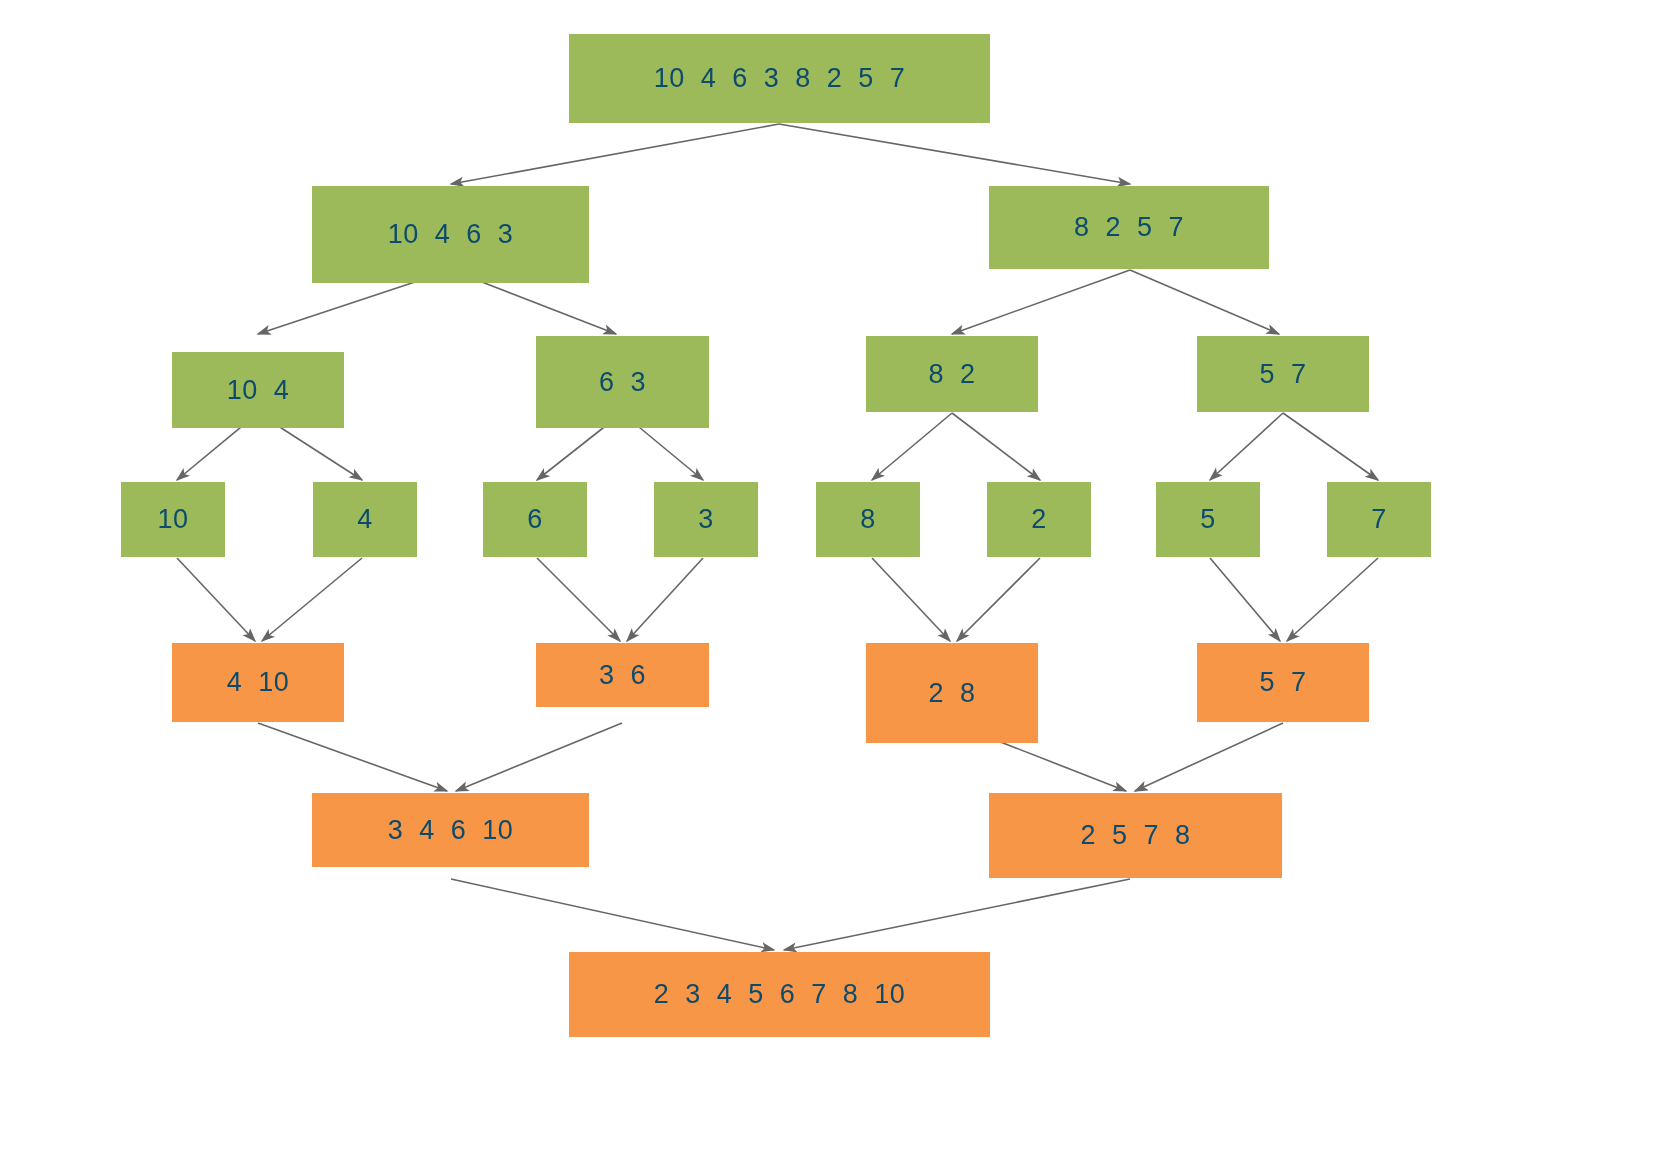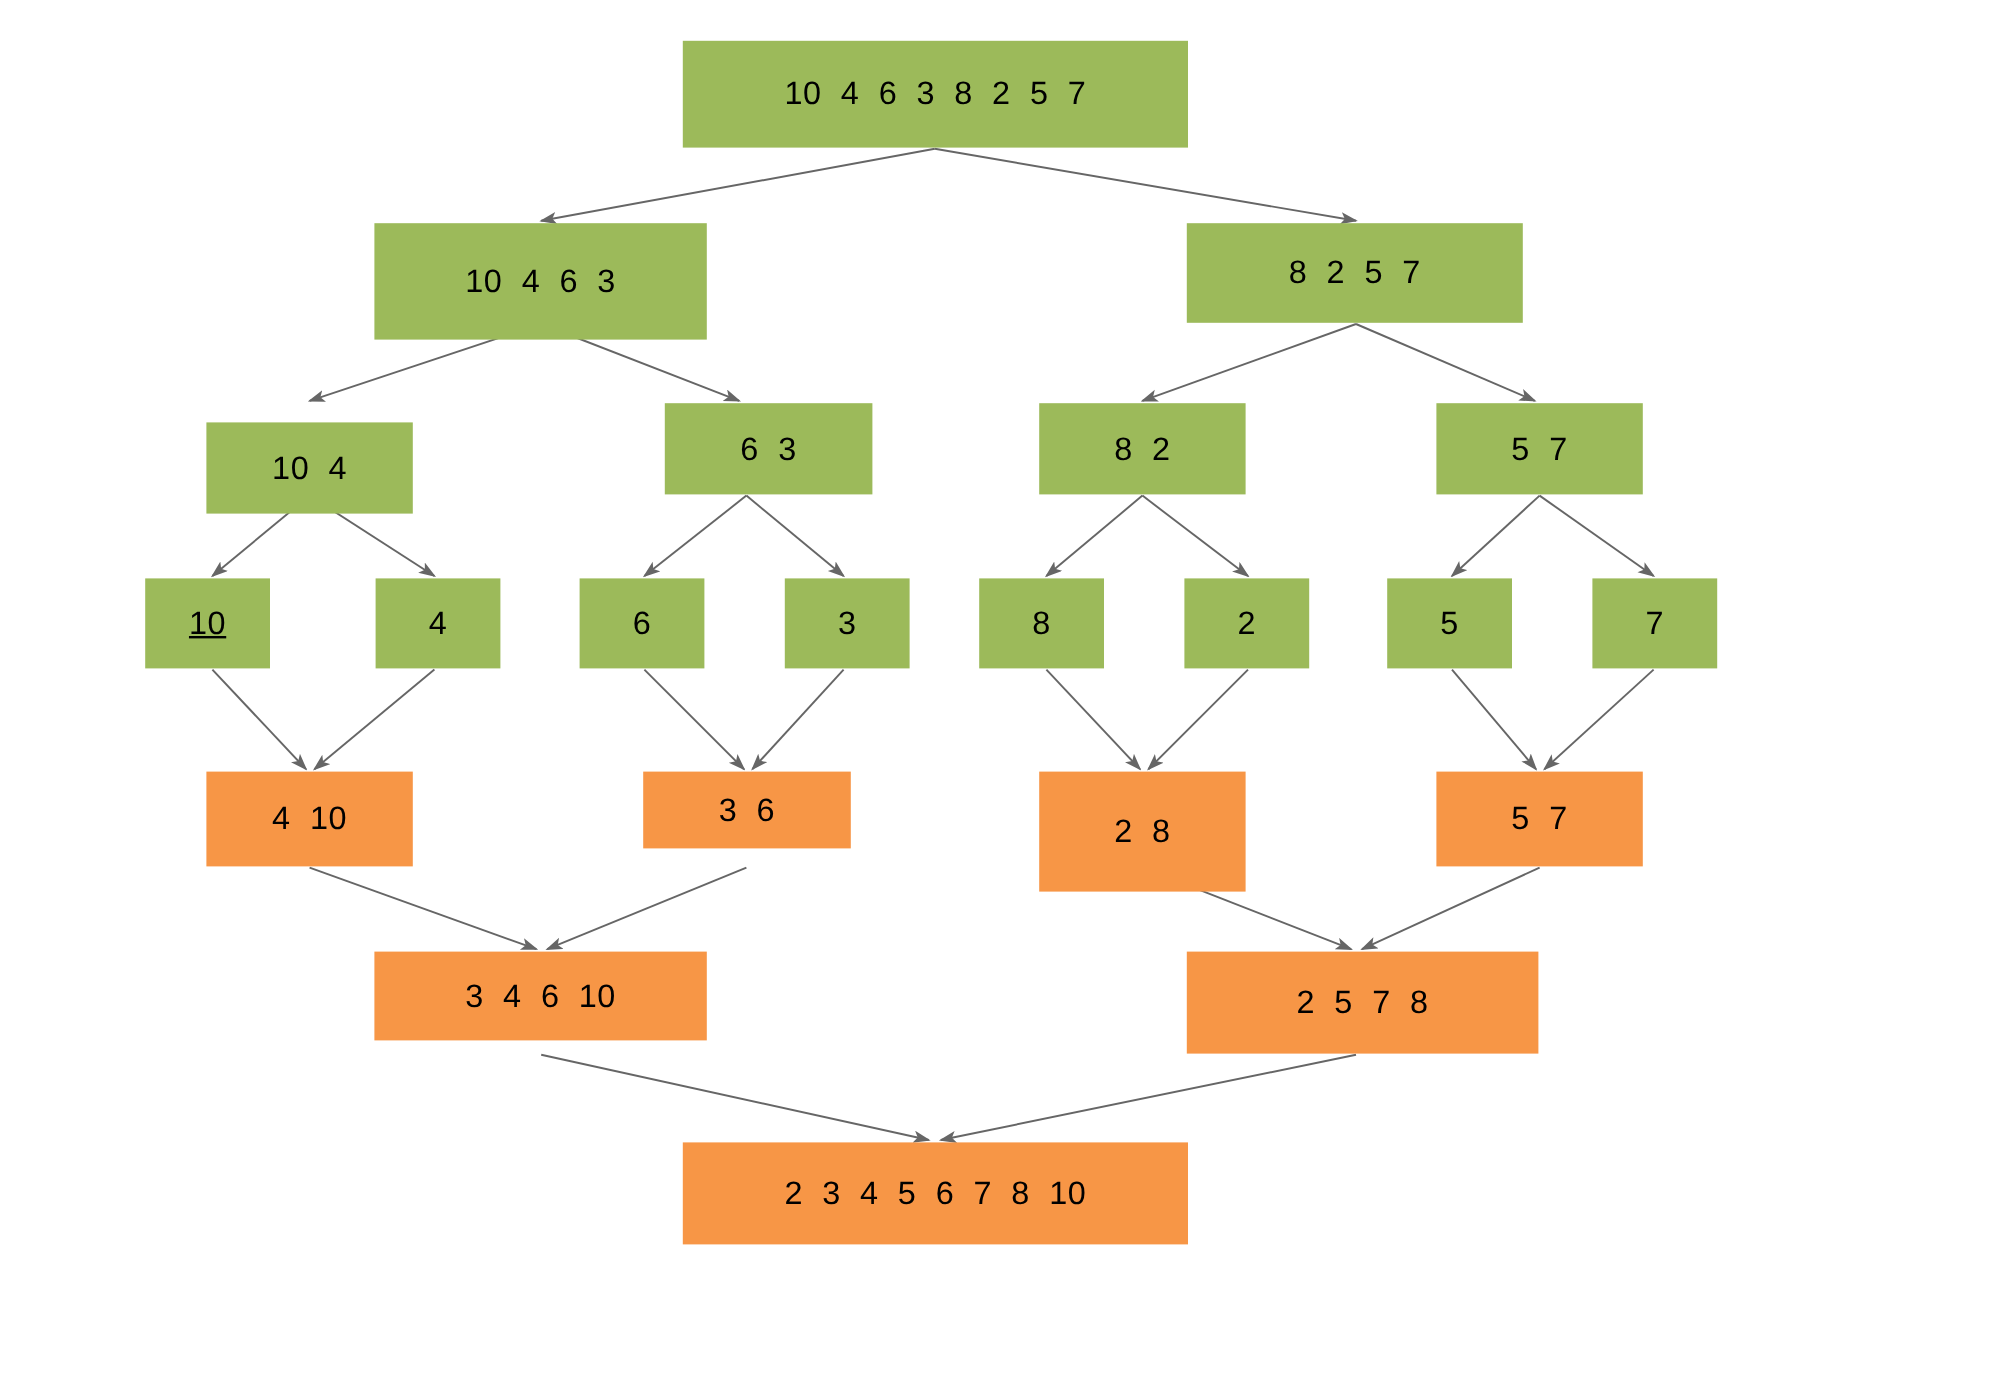--- a/index.html
+++ b/index.html
@@ -5,21 +5,21 @@
 <style>
   html,body{margin:0;padding:0;background:#ffffff;}
   body{width:1676px;height:1156px;font-family:"Liberation Sans",sans-serif;}
   #stage{position:relative;width:1676px;height:1156px;overflow:hidden;background:#fff;}
   #edges{position:absolute;left:0;top:0;width:1676px;height:1156px;}
   .node{
     position:absolute;
     display:flex;
     align-items:center;
     justify-content:center;
-    color:#000000;
+    color:#0c4a6e;
     font-size:27px;
     letter-spacing:0.5px;
     white-space:pre;
     box-sizing:border-box;
     line-height:1;
   }
   .node.green{background:#9CBA5A;}
   .node.orange{background:#F79646;}
 </style>
 </head>
@@ -61,24 +61,24 @@
         <line x1="1283" y1="723" x2="1135" y2="791" stroke="#666666" stroke-width="1.6" marker-end="url(#arrowhead)"></line>
         <line x1="451" y1="879" x2="774" y2="950" stroke="#666666" stroke-width="1.6" marker-end="url(#arrowhead)"></line>
         <line x1="1130" y1="879" x2="784" y2="950" stroke="#666666" stroke-width="1.6" marker-end="url(#arrowhead)"></line>
       </g>
   </svg>
   <div id="node-layer">
       <div class="node green" style="left: 569px; top: 34px; width: 421px; height: 89px;">10  4  6  3  8  2  5  7</div>
       <div class="node green" style="left: 312px; top: 186px; width: 277px; height: 97px;">10  4  6  3</div>
       <div class="node green" style="left: 989px; top: 186px; width: 280px; height: 83px;">8  2  5  7</div>
       <div class="node green" style="left: 172px; top: 352px; width: 172px; height: 76px;">10  4</div>
-      <div class="node green" style="left: 554px; top: 336px; width: 173px; height: 76px;">6  3</div>
+      <div class="node green" style="left: 536px; top: 336px; width: 173px; height: 92px;">6  3</div>
       <div class="node green" style="left: 866px; top: 336px; width: 172px; height: 76px;">8  2</div>
       <div class="node green" style="left: 1197px; top: 336px; width: 172px; height: 76px;">5  7</div>
-      <div class="node green" style="left: 121px; top: 482px; width: 104px; height: 75px; text-decoration: underline;">10</div>
+      <div class="node green" style="left: 121px; top: 482px; width: 104px; height: 75px;">10</div>
       <div class="node green" style="left: 313px; top: 482px; width: 104px; height: 75px;">4</div>
       <div class="node green" style="left: 483px; top: 482px; width: 104px; height: 75px;">6</div>
       <div class="node green" style="left: 654px; top: 482px; width: 104px; height: 75px;">3</div>
       <div class="node green" style="left: 816px; top: 482px; width: 104px; height: 75px;">8</div>
       <div class="node green" style="left: 987px; top: 482px; width: 104px; height: 75px;">2</div>
       <div class="node green" style="left: 1156px; top: 482px; width: 104px; height: 75px;">5</div>
       <div class="node green" style="left: 1327px; top: 482px; width: 104px; height: 75px;">7</div>
       <div class="node orange" style="left: 172px; top: 643px; width: 172px; height: 79px;">4  10</div>
       <div class="node orange" style="left: 536px; top: 643px; width: 173px; height: 64px;">3  6</div>
       <div class="node orange" style="left: 866px; top: 643px; width: 172px; height: 100px;">2  8</div>

